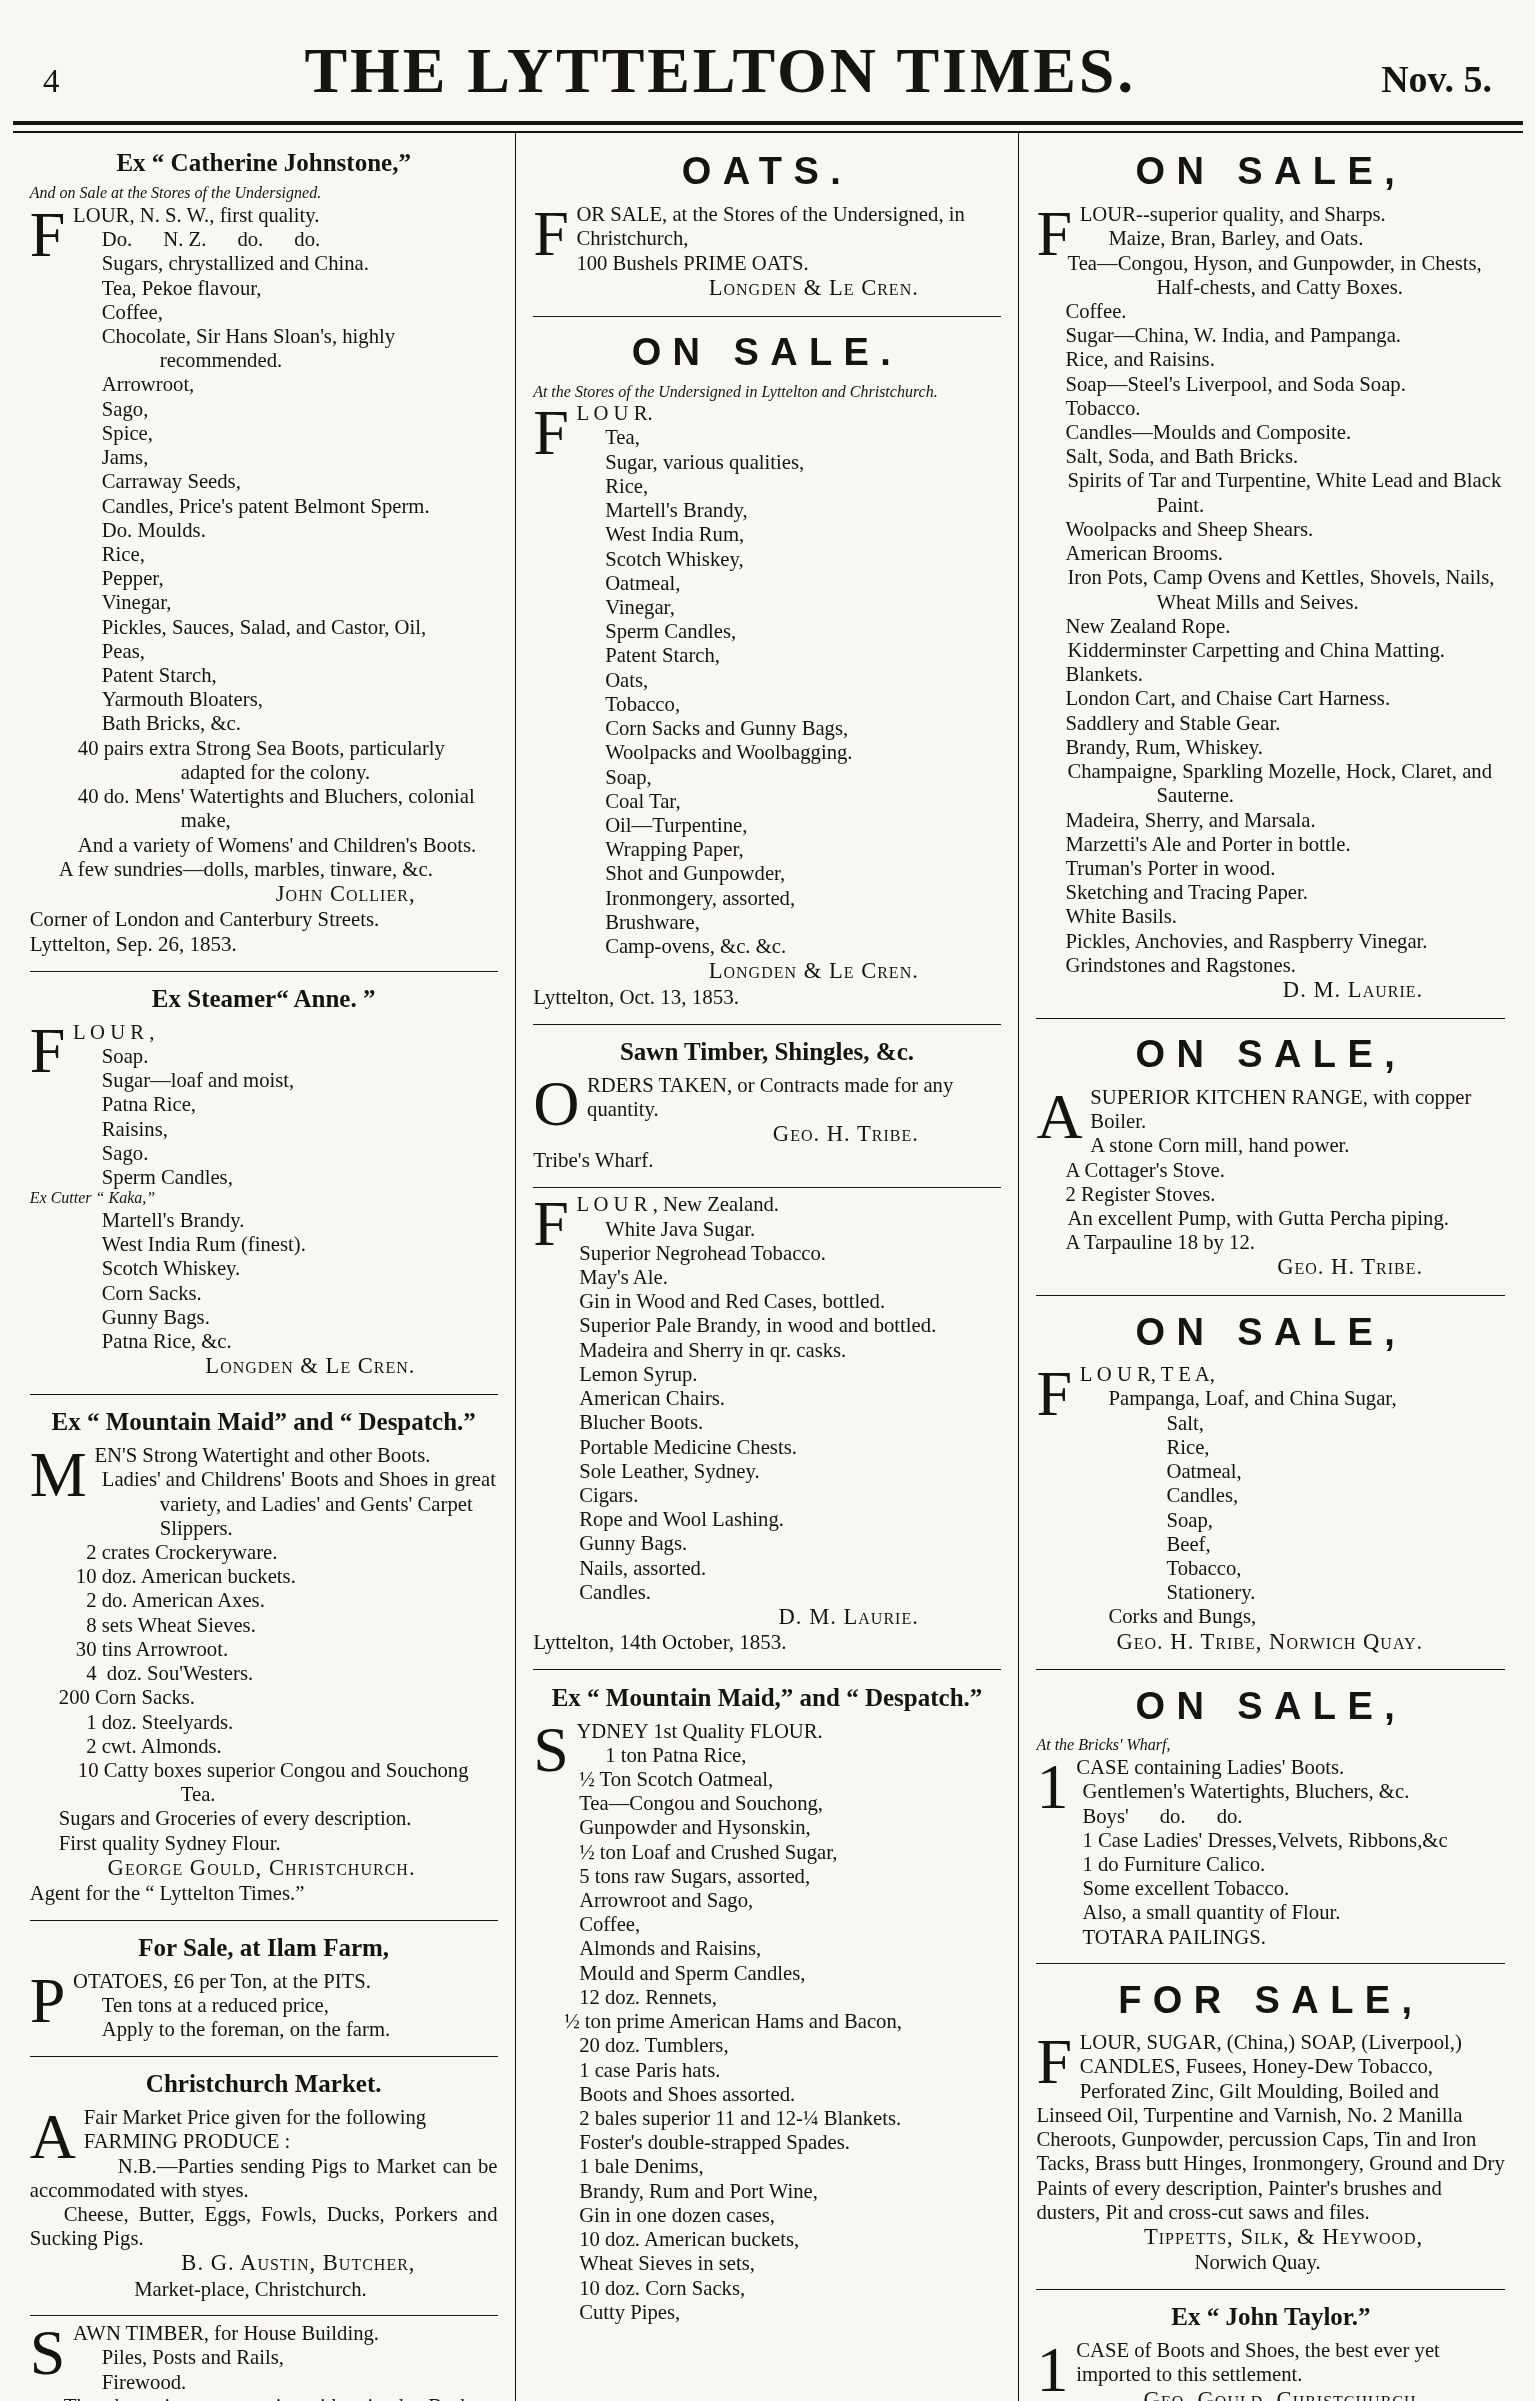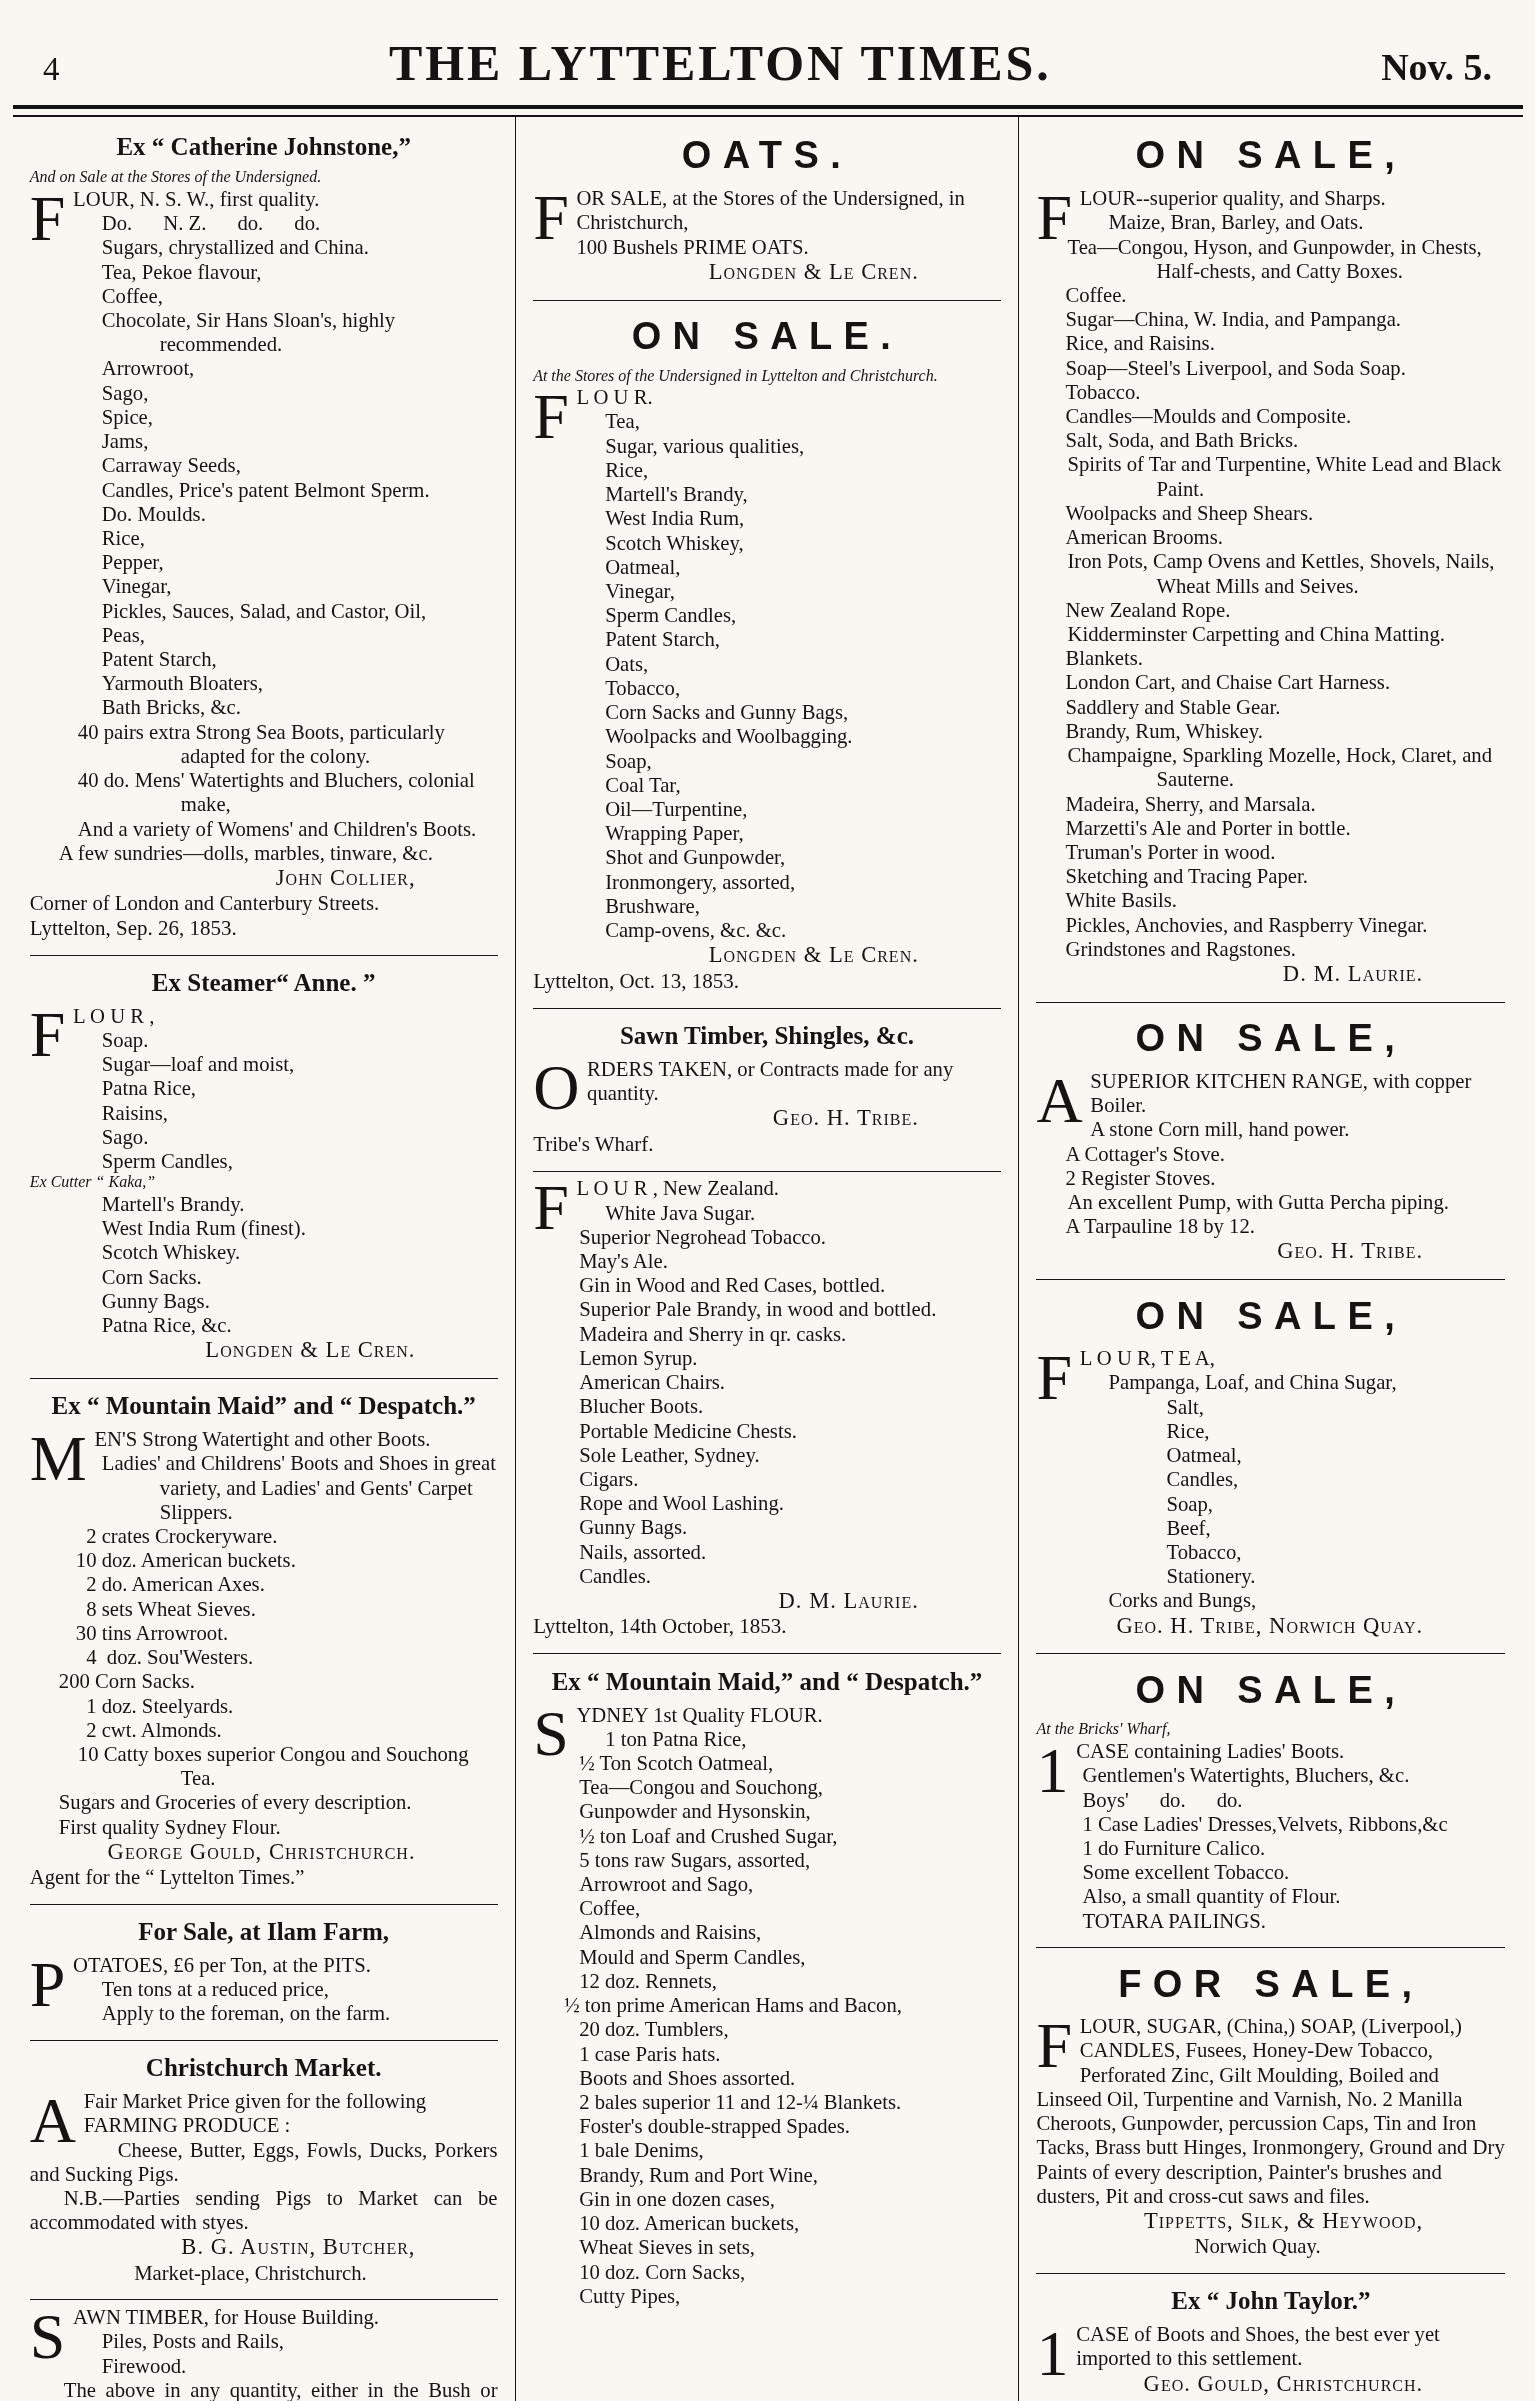--- a/index.html
+++ b/index.html
@@ -3,21 +3,21 @@
 <meta charset="utf-8">
 <style>
   html,body{margin:0;padding:0;}
   body{
     width:1535px;height:2405px;overflow:hidden;
     background:#f8f7f2;color:#161412;
     font-family:"Liberation Serif",serif;
   }
   .masthead{display:flex;justify-content:space-between;align-items:baseline;padding:34px 43px 12.5px 43px;}
   .m-num{font-size:33px;}
-  .m-title{font-size:50px;font-weight:bold;letter-spacing:2.9px;font-family:Liberation Serif, serif;}
+  .m-title{font-size:64px;font-weight:bold;letter-spacing:2.9px;font-family:Liberation Serif, serif;}
   .m-date{font-size:38px;font-weight:bold;}
   .rule2{margin:0 12.5px;height:6.7px;border-top:4.3px solid #131313;border-bottom:2.9px solid #131313;}
   #cols{display:grid;grid-template-columns:1fr 1fr 1fr;padding:0 12.5px;}
   .col{padding:2.9px 17.3px 0 17.3px;border-right:1.9px solid #161616;min-width:0;}
   .col:last-child{border-right:none;}
   .sec{padding:4.8px 0 14.4px 0;}
   .sec+.sec{border-top:1.9px solid #161616;}
   .sec::after{content:"";display:block;clear:both;}
   .h-g{font-family:"Liberation Sans",sans-serif;font-weight:bold;font-size:38px;letter-spacing:0.30em;text-align:center;margin:9.6px 0 8.6px 0;}
   .h-s{font-size:25px;font-weight:bold;text-align:center;margin:8.6px 0 6.7px 0;}
@@ -121,22 +121,22 @@
       </div>
       <div class="sec">
         <div class="h-s">For Sale, at Ilam Farm,</div>
         <div class="ln "><span class="dc">P</span>OTATOES, £6 per Ton, at the PITS.</div>
         <div class="ln it">Ten tons at a reduced price,</div>
         <div class="ln it">Apply to the foreman, on the farm.</div>
       </div>
       <div class="sec">
         <div class="h-s">Christchurch Market.</div>
         <div class="ln "><span class="dc">A</span>Fair Market Price given for the following FARMING PRODUCE :</div>
+        <div class="ln jp">N.B.—Parties sending Pigs to Market can be accommodated with styes.</div>
         <div class="ln jp">Cheese, Butter, Eggs, Fowls, Ducks, Porkers and Sucking Pigs.</div>
-        <div class="ln jp">N.B.—Parties sending Pigs to Market can be accommodated with styes.</div>
         <div class="ln rt">B. G. Austin, Butcher,</div>
         <div class="ln rt2">Market-place, Christchurch.</div>
       </div>
       <div class="sec">
         <div class="ln "><span class="dc">S</span>AWN TIMBER, for House Building.</div>
         <div class="ln it">Piles, Posts and Rails,</div>
         <div class="ln it">Firewood.</div>
         <div class="ln jp">The above in any quantity, either in the Bush or delivered, and on reasonable terms.</div>
       </div>
     </div>

